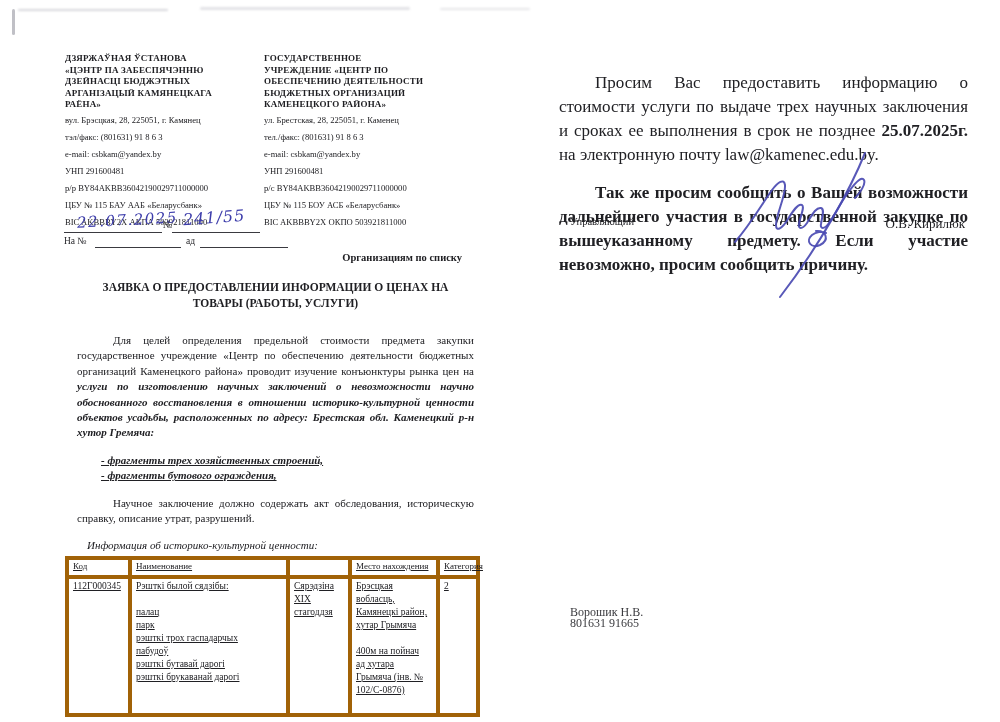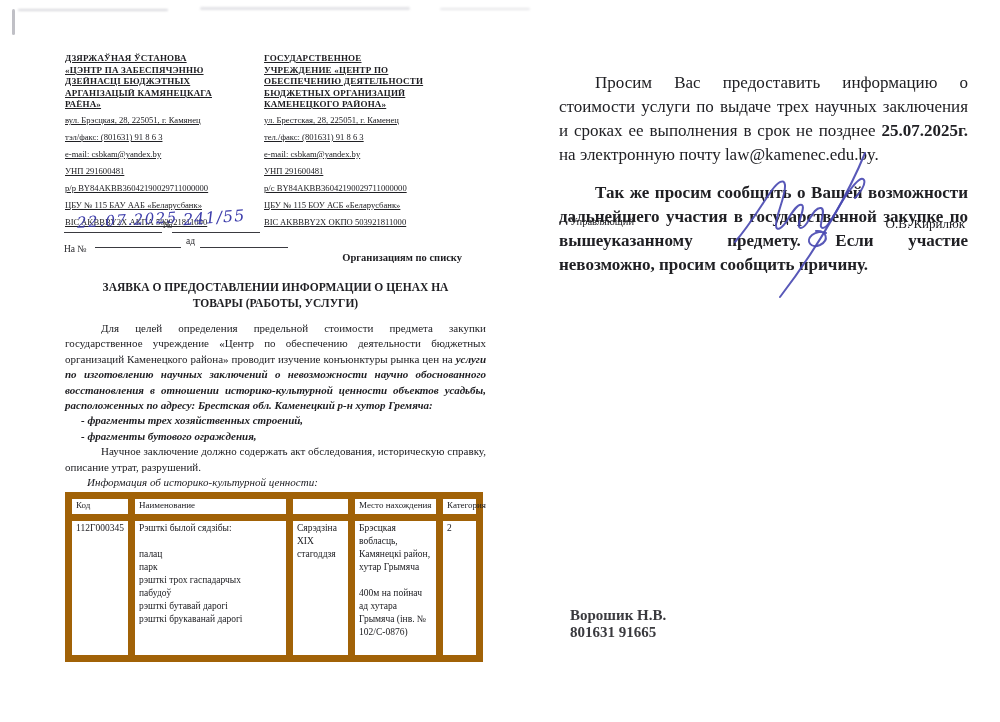--- a/index.html
+++ b/index.html
@@ -7,52 +7,52 @@
     width:1000px;height:722px;position:relative;overflow:hidden;
     background:#ffffff;
     font-family:"Liberation Serif","DejaVu Serif",serif;
     color:#202024;
   }
   .abs{position:absolute;}
   
   .artifact{position:absolute;background:#b9b9c2;opacity:.55;border-radius:2px;}
   .artifact.soft{filter:blur(1px);}
   
-  .lh-col{width:200px;font-size:9px;line-height:11.6px;text-decoration:underline;}
+  .lh-col{width:200px;font-size:9px;line-height:11.6px;}
   .lh-name{font-weight:bold;letter-spacing:.2px;white-space:pre-line;}
   .lh-details{margin-top:1px;font-size:8.6px;line-height:17px;white-space:pre-line;}
   
   .hw{color:#3d3dab;font-style:italic;font-family:"DejaVu Serif",serif;}
   .hw-date{font-size:15px;letter-spacing:1.5px;transform:rotate(-3deg);}
   .hw-num{font-size:16px;letter-spacing:1px;transform:rotate(-4deg);}
   .no-sign{font-size:10px;color:#26262a;}
   .rule{position:absolute;border-bottom:1px solid #3a3a40;height:0;}
   .ref-label{font-size:9.5px;color:#26262a;}
   
   .addressee{width:397px;text-align:right;font-weight:bold;font-size:10.5px;}
   .doc-title{width:421px;text-align:center;font-weight:bold;font-size:11.5px;line-height:16px;}
   
   .bodytext{width:421px;font-size:11px;line-height:15.4px;text-align:justify;}
-  .bodytext p{margin:0;text-indent:36px;}
+  .bodytext p{margin:12px;text-indent:36px;}
   .em{font-weight:bold;font-style:italic;}
-  .list-item{margin-left:16px;font-weight:bold;font-style:italic;}
+  .list-item{margin-left:36px;font-weight:bold;font-style:italic;text-decoration:underline;}
   .gap-top{margin-top:14px;}
   .table-intro{text-indent:22px;text-align:left;font-style:italic;}
   
   table.info{border-collapse:collapse;table-layout:fixed;width:411px;margin-top:2px;}
-  table.info th,table.info td{border:7px solid #a16207;vertical-align:top;padding:1px 4px;font-weight:normal;}
+  table.info th,table.info td{border:4px solid #a16207;vertical-align:top;padding:1px 4px;font-weight:normal;text-decoration:underline;}
   table.info th{font-size:9px;text-align:left;line-height:11px;height:13px;}
   table.info td{font-size:9.5px;line-height:13px;white-space:pre-line;height:132px;}
   
   .p2-body{width:409px;font-size:17px;line-height:24px;text-align:justify;}
   .p2-body p{margin:0;text-indent:36px;}
   .p2-body .gap-top{margin-top:14px;font-weight:bold;}
   .signer{font-size:10.5px;}
   .signer-name{width:195px;text-align:right;font-size:13px;}
-  .contact{font-size:15px;line-height:17px;color:#3a3a3e;white-space:pre-line;font-weight:bold;}
+  .contact{font-size:12px;line-height:11px;color:#3a3a3e;white-space:pre-line;}
   .sig-svg{position:absolute;left:700px;top:145px;width:180px;height:160px;}
   .sig-svg path{fill:none;stroke:#4a4ab2;stroke-width:2;stroke-linecap:round;opacity:.92;}
 </style>
 </head>
 <body>
 
 <div class="artifact soft" style="left:18px;top:9px;width:150px;height:2px;"></div>
 <div class="artifact soft" style="left:200px;top:7px;width:210px;height:3px;opacity:.4;"></div>
 <div class="artifact soft" style="left:440px;top:8px;width:90px;height:2px;opacity:.35;"></div>
 <div class="artifact" style="left:12px;top:9px;width:3px;height:26px;background:#8d8d98;"></div>
@@ -85,21 +85,21 @@
 р/с BY84AKBB36042190029711000000
 ЦБУ   № 115   БОУ АСБ «Беларусбанк»
 BIC  AKBBBY2X  ОКПО 503921811000</div>
 </div>
 
 <div class="abs hw hw-date" style="left:77px;top:211px;">22.07.2025</div>
 <div class="abs no-sign" style="left:163px;top:219px;">№</div>
 <div class="abs hw hw-num" style="left:183px;top:208px;">241/55</div>
 <div class="rule" style="left:64px;top:232px;width:98px;"></div>
 <div class="rule" style="left:172px;top:232px;width:88px;"></div>
-<div class="abs ref-label" style="left:64px;top:244px;">На №</div>
+<div class="abs ref-label" style="left:64px;top:236px;">На №</div>
 <div class="rule" style="left:95px;top:247px;width:86px;"></div>
 <div class="abs ref-label" style="left:186px;top:236px;">ад</div>
 <div class="rule" style="left:200px;top:247px;width:88px;"></div>
 
 <div class="abs addressee" style="left:65px;top:252px;">Организациям по списку</div>
 
 <div class="abs doc-title" style="left:65px;top:279px;white-space:pre-line;">ЗАЯВКА О ПРЕДОСТАВЛЕНИИ ИНФОРМАЦИИ О ЦЕНАХ НА
 ТОВАРЫ (РАБОТЫ, УСЛУГИ)</div>
 
 <div class="abs bodytext" style="left:65px;top:321px;">

